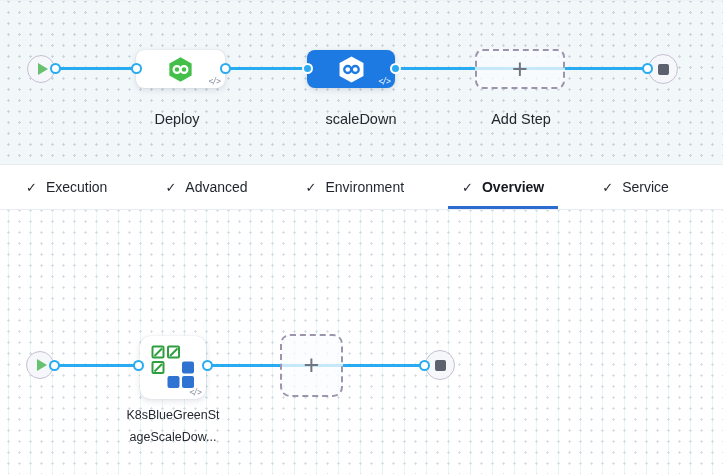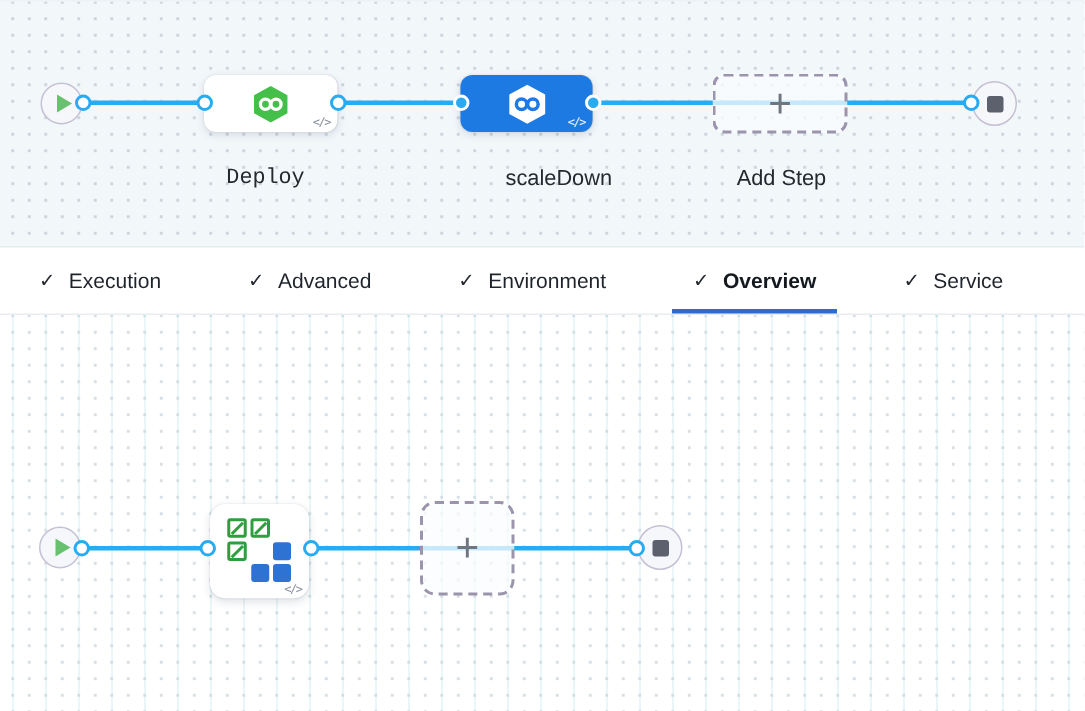--- a/index.html
+++ b/index.html
@@ -126,22 +126,22 @@
     <div class="stop-sq"></div>
   </div>
 
   <div class="port" style="left:49.5px; top:62px;"></div>
   <div class="port" style="left:130.5px; top:62px;"></div>
   <div class="port" style="left:219.5px; top:62px;"></div>
   <div class="port on-selected" style="left:301.5px; top:62px;"></div>
   <div class="port on-selected" style="left:389.5px; top:62px;"></div>
   <div class="port" style="left:641.5px; top:62px;"></div>
 
-  <div class="node-label" style="left:117px; top:110px; width:120px;font-family:Liberation Mono, monospace;">Deploy</div>
-  <div class="node-label" style="left:288px; top:110px; width:120px;text-align:right;">scaleDown</div>
+  <div class="node-label" style="left:117px; top:110px; width:120px;">Deploy</div>
+  <div class="node-label" style="left:301px; top:110px; width:120px;">scaleDown</div>
   <div class="node-label" style="left:461px; top:110px; width:120px;">Add Step</div>
 </div>
 
 <div class="tabbar">
   <div class="tab">
     <span class="check">✓</span>
     <span>Execution</span>
   </div>
   <div class="tab">
     <span class="check">✓</span>
@@ -194,13 +194,14 @@
 
   <div class="terminal end" style="left:425px; top:140px;">
     <div class="stop-sq"></div>
   </div>
 
   <div class="port" style="left:48.5px; top:149.5px;"></div>
   <div class="port" style="left:132.5px; top:149.5px;"></div>
   <div class="port" style="left:201.5px; top:149.5px;"></div>
   <div class="port" style="left:418.5px; top:149.5px;"></div>
 
+  <div class="node-label small" style="left:124px; top:195px; width:98px;">K8sBlueGreenStageScaleDow...</div>
 </div>
 
 </body></html>

